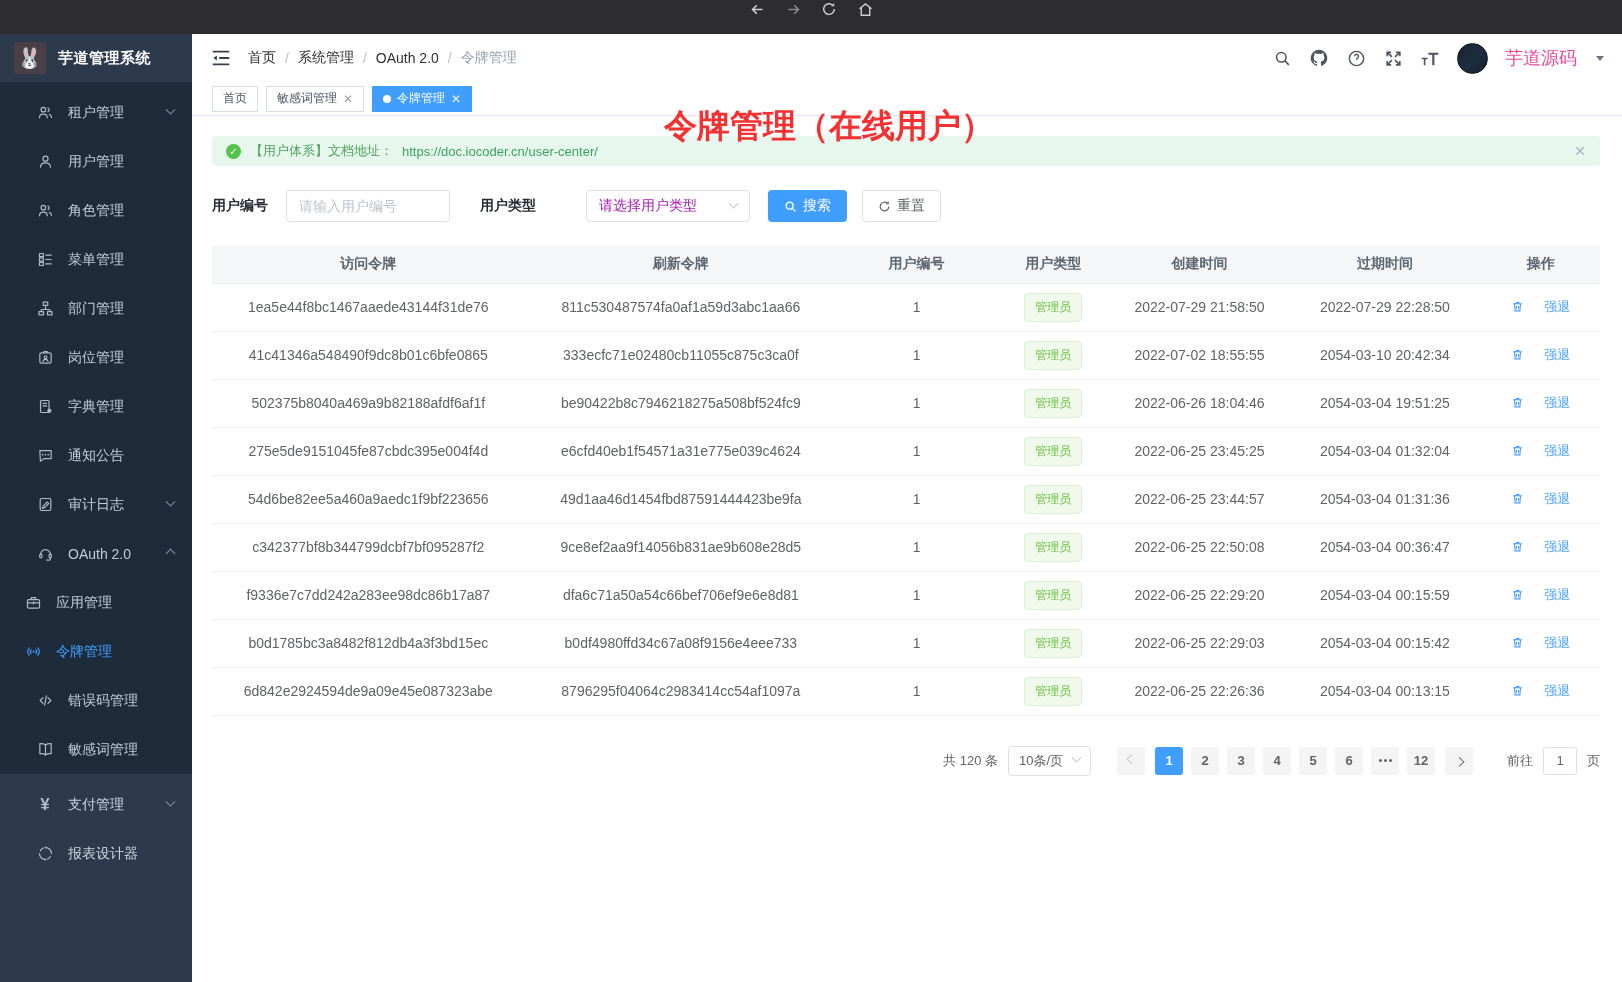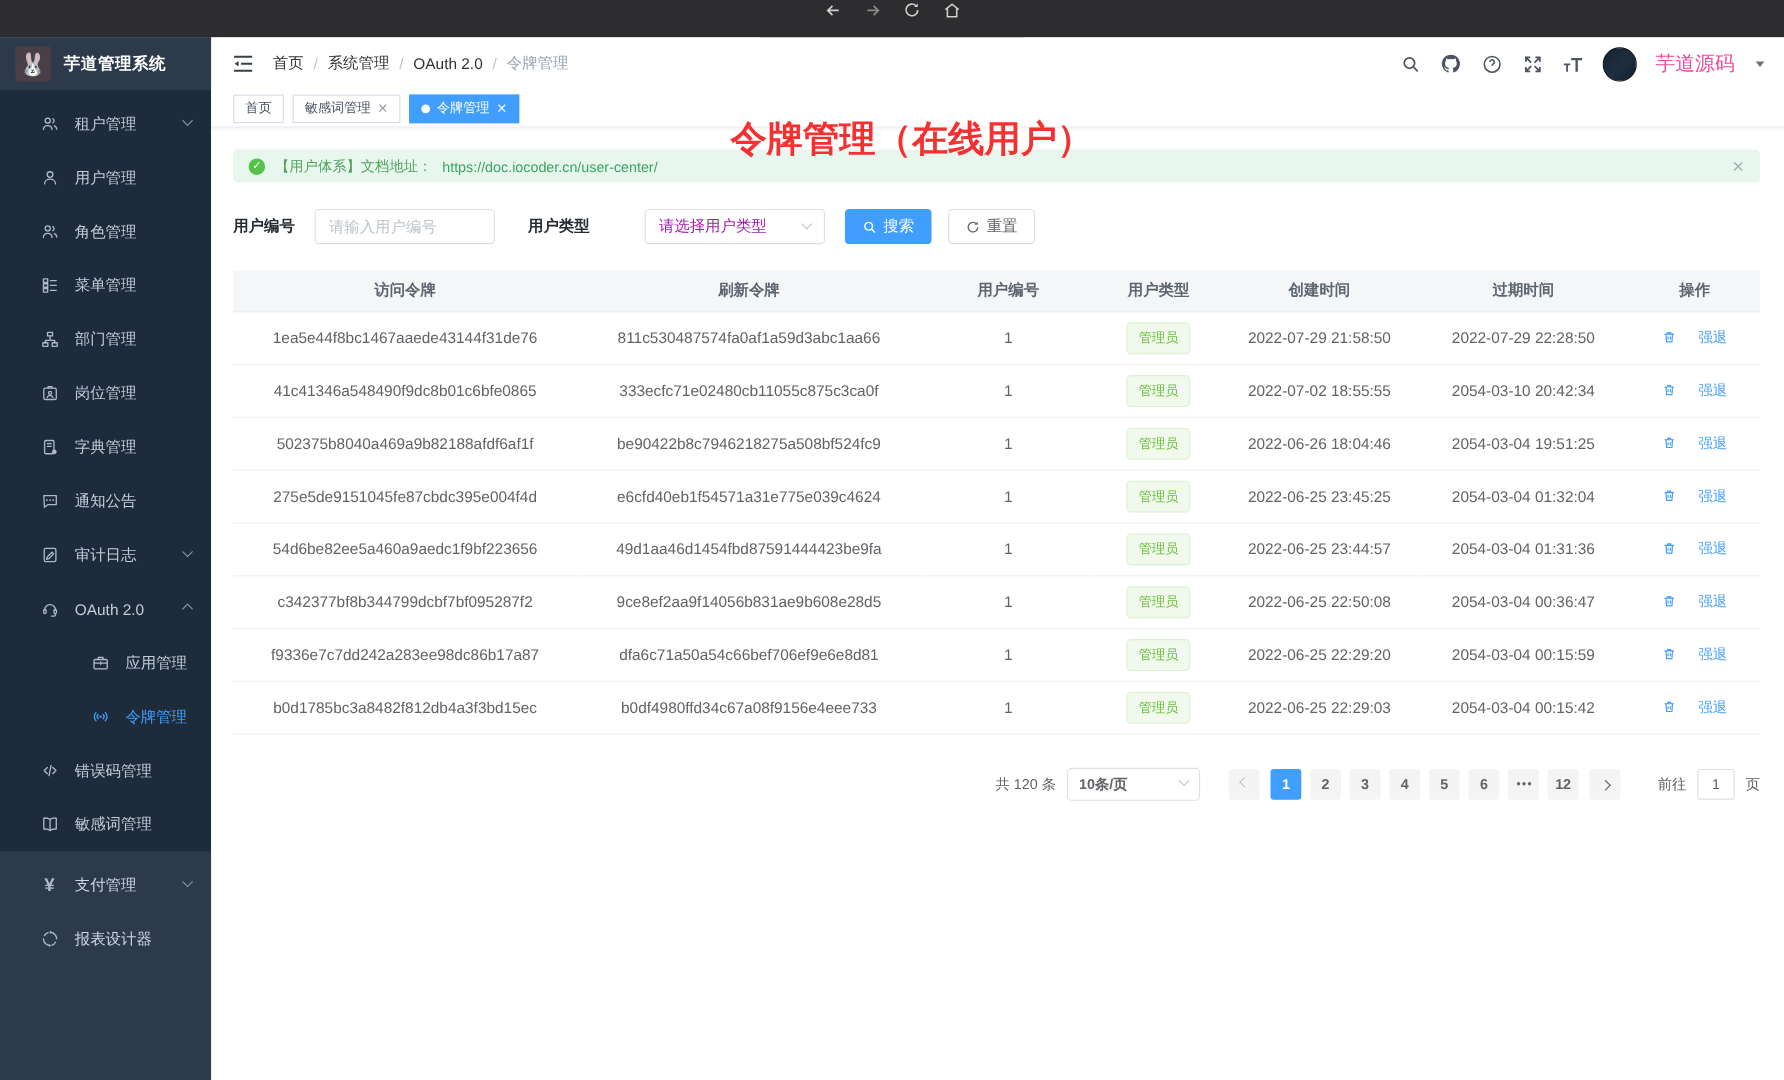--- a/index.html
+++ b/index.html
@@ -44,21 +44,21 @@
   .sidebar { width:192px; background:#1d2b3a; display:flex; flex-direction:column; flex-shrink:0; }
   .logo-bar { height:48px; background:#2c3a4c; display:flex; align-items:center; gap:12px; padding:0 14px; }
   .logo-img { width:32px; height:32px; border-radius:3px; background:#4a3f46; display:flex; align-items:center;
     justify-content:center; font-size:20px; overflow:hidden; }
   .logo-title { color:#fff; font-size:15px; font-weight:700; letter-spacing:.5px; }
   .side-menu { padding-top:6px;text-align:right; }
   .side-item { height:49px; display:flex; align-items:center; gap:14px; padding:0 18px 0 36px;
     color:#c3cdda; font-size:14px; cursor:pointer; }
   .side-item .mi { width:18px; height:18px; flex-shrink:0; display:inline-flex; align-items:center; justify-content:center; color:#aeb9c9; }
   .side-item .mi svg { display:block; }
-  .side-item.sub { padding-left:46px;margin-left:36px; }
+  .side-item.sub { padding-left:24px; }
   .side-item.active, .side-item.active .mi { color:#409eff; }
   .arrow { margin-left:auto; width:7px; height:7px; border-right:1.5px solid #8795a7; border-bottom:1.5px solid #8795a7; }
   .arrow.down { transform:rotate(45deg) translate(-2px,-2px); }
   .arrow.up { transform:rotate(-135deg); }
   .side-bottom { margin-top:auto; flex:1; background:#2c3a4c; padding-top:6px; min-height:146px; }
   .side-bottom .side-item { color:#cdd6e1; }
   .yen { font-size:17px; font-weight:700; }
 
   .main { flex:1; display:flex; flex-direction:column; position:relative; background:#fff; overflow:hidden; }
 
@@ -121,22 +121,22 @@
   .grid td { height:48px; font-size:14px; color:#606266; text-align:center; border-bottom:1px solid #eef0f4; }
   .grid tr.first-sep td, .grid thead th { border-bottom:1px solid #e9ecf1; }
   .type-badge { display:inline-block; padding:5px 10px; font-size:12px; color:#67c23a;
     background:#f0f9eb; border:1px solid #dcf0d2; border-radius:4px; }
   .kick { color:#409eff; font-size:13px; display:inline-flex; align-items:center; gap:20px; cursor:pointer; }
   .kick svg { display:block; }
 
   
   .pager { margin-top:30px; display:flex; align-items:center; justify-content:flex-end; gap:10px;
     font-size:13px; color:#606266; padding-bottom:30px; }
-  .size-select { width:121px; height:30px; border:1px solid #dcdfe6; border-radius:4px; display:flex;
-    align-items:center; justify-content:space-between; padding:0 10px; color:#606266; cursor:pointer;font-weight:bold; }
+  .size-select { width:83px; height:30px; border:1px solid #dcdfe6; border-radius:4px; display:flex;
+    align-items:center; justify-content:space-between; padding:0 10px; color:#606266; cursor:pointer; }
   .pg-btn { min-width:28px; height:28px; background:#f4f4f5; border-radius:3px; display:inline-flex;
     align-items:center; justify-content:center; font-size:13px; font-weight:700; color:#606266;
     cursor:pointer; padding:0 4px; }
   .pg-btn.active { background:#409eff; color:#fff; }
   .pg-btn.disabled { color:#c0c4cc; cursor:default; }
   .chev { width:7px; height:7px; border-right:1.6px solid currentColor; border-bottom:1.6px solid currentColor; }
   .chev.left { transform:rotate(135deg) translate(-1px,1px); }
   .chev.right { transform:rotate(-45deg) translate(-1px,1px); }
   .pg-more { display:inline-flex; gap:2px; }
   .pg-more i { width:3px; height:3px; border-radius:50%; background:#606266; }
@@ -644,20 +644,34 @@
               <td><span class="type-badge">管理员</span></td>
               <td>2022-06-25 22:29:03</td>
               <td>2054-03-04 00:15:42</td>
               <td><span class="kick">
                   <svg width="13" height="13" viewBox="0 0 24 24" fill="none" stroke="#409eff" stroke-width="2">
                     <path d="M4 7h16M9.5 7V4.5h5V7M6.5 7l1 13h9l1-13M10 11v5M14 11v5"></path>
                   </svg>
                   <span>强退</span>
                 </span></td>
             </tr>
+            <tr>
+              <td>6d842e2924594de9a09e45e087323abe</td>
+              <td>8796295f04064c2983414cc54af1097a</td>
+              <td>1</td>
+              <td><span class="type-badge">管理员</span></td>
+              <td>2022-06-25 22:26:36</td>
+              <td>2054-03-04 00:13:15</td>
+              <td><span class="kick">
+                  <svg width="13" height="13" viewBox="0 0 24 24" fill="none" stroke="#409eff" stroke-width="2">
+                    <path d="M4 7h16M9.5 7V4.5h5V7M6.5 7l1 13h9l1-13M10 11v5M14 11v5"></path>
+                  </svg>
+                  <span>强退</span>
+                </span></td>
+            </tr>
           </tbody>
       </table>
 
       <div class="pager">
         <span>共 120 条</span>
         <span class="size-select">
           <span>10条/页</span>
             <span class="sel-arrow"></span>
         </span>
         <span style="width:6px"></span>

